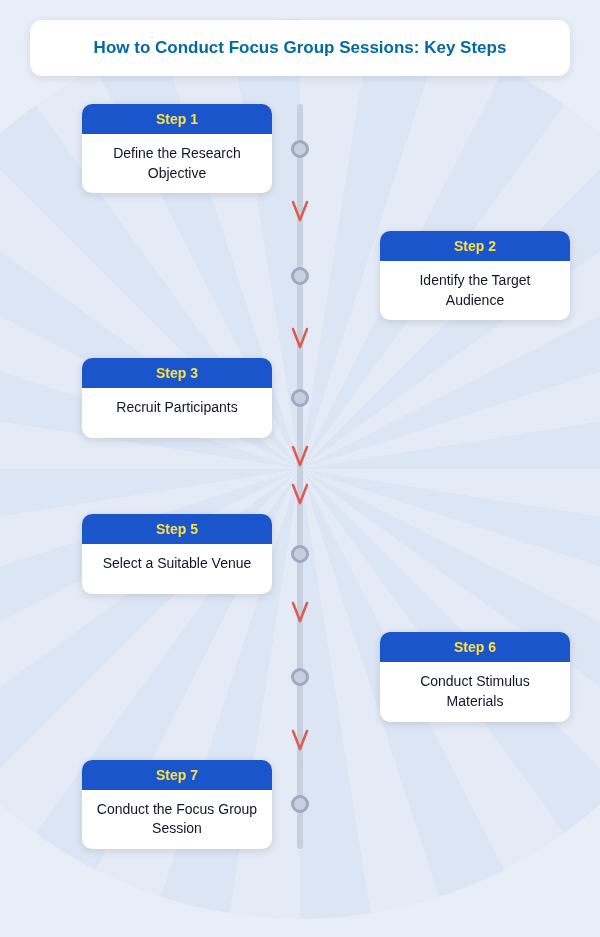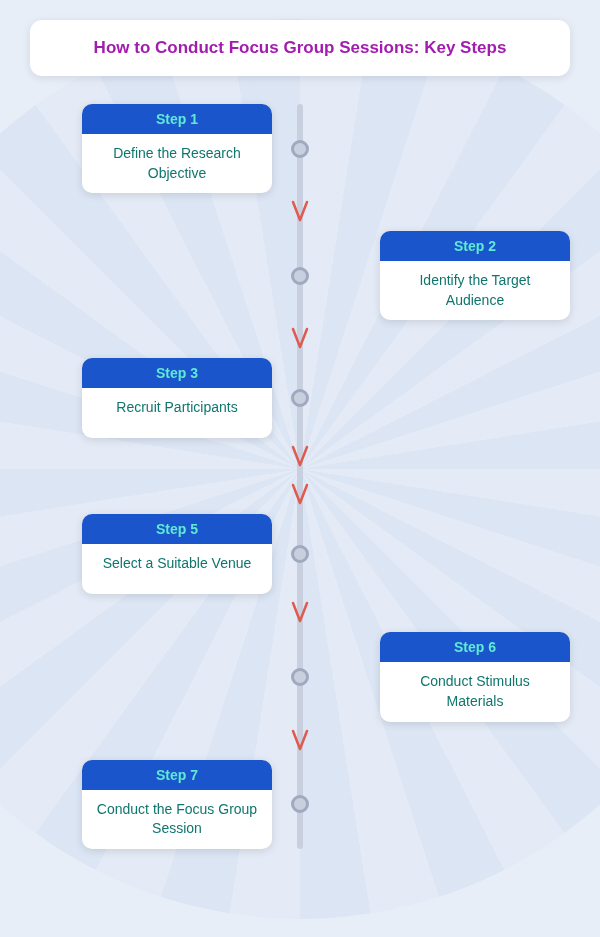--- a/index.html
+++ b/index.html
@@ -36,21 +36,21 @@
       padding: 20px 30px 30px;
     }
 
     .title-card {
       background: white;
       border-radius: 12px;
       padding: 18px 24px;
       text-align: center;
       font-size: 17px;
       font-weight: bold;
-      color: #a21caf;
+      color: #0369a1;
       box-shadow: 0 2px 8px rgba(0,0,0,0.1);
       margin-bottom: 28px;
     }
 
     .timeline-container {
       position: relative;
       display: flex;
       flex-direction: column;
       align-items: center;
     }
@@ -113,31 +113,31 @@
       background: white;
       border-radius: 10px;
       box-shadow: 0 2px 8px rgba(0,0,0,0.12);
       overflow: hidden;
       width: 190px;
       min-height: 80px;
     }
 
     .step-header {
       background: #1a55cc;
-      color: #5eead4;
+      color: #fde047;
       font-weight: bold;
       font-size: 14px;
       text-align: center;
       padding: 7px 10px;
     }
 
     .step-body {
       padding: 10px 12px;
       font-size: 14px;
-      color: #0f766e;
+      color: #0f172a;
       text-align: center;
       line-height: 1.4;
     }
 
     
     .connector-row {
       width: 100%;
       display: flex;
       justify-content: center;
       align-items: center;

